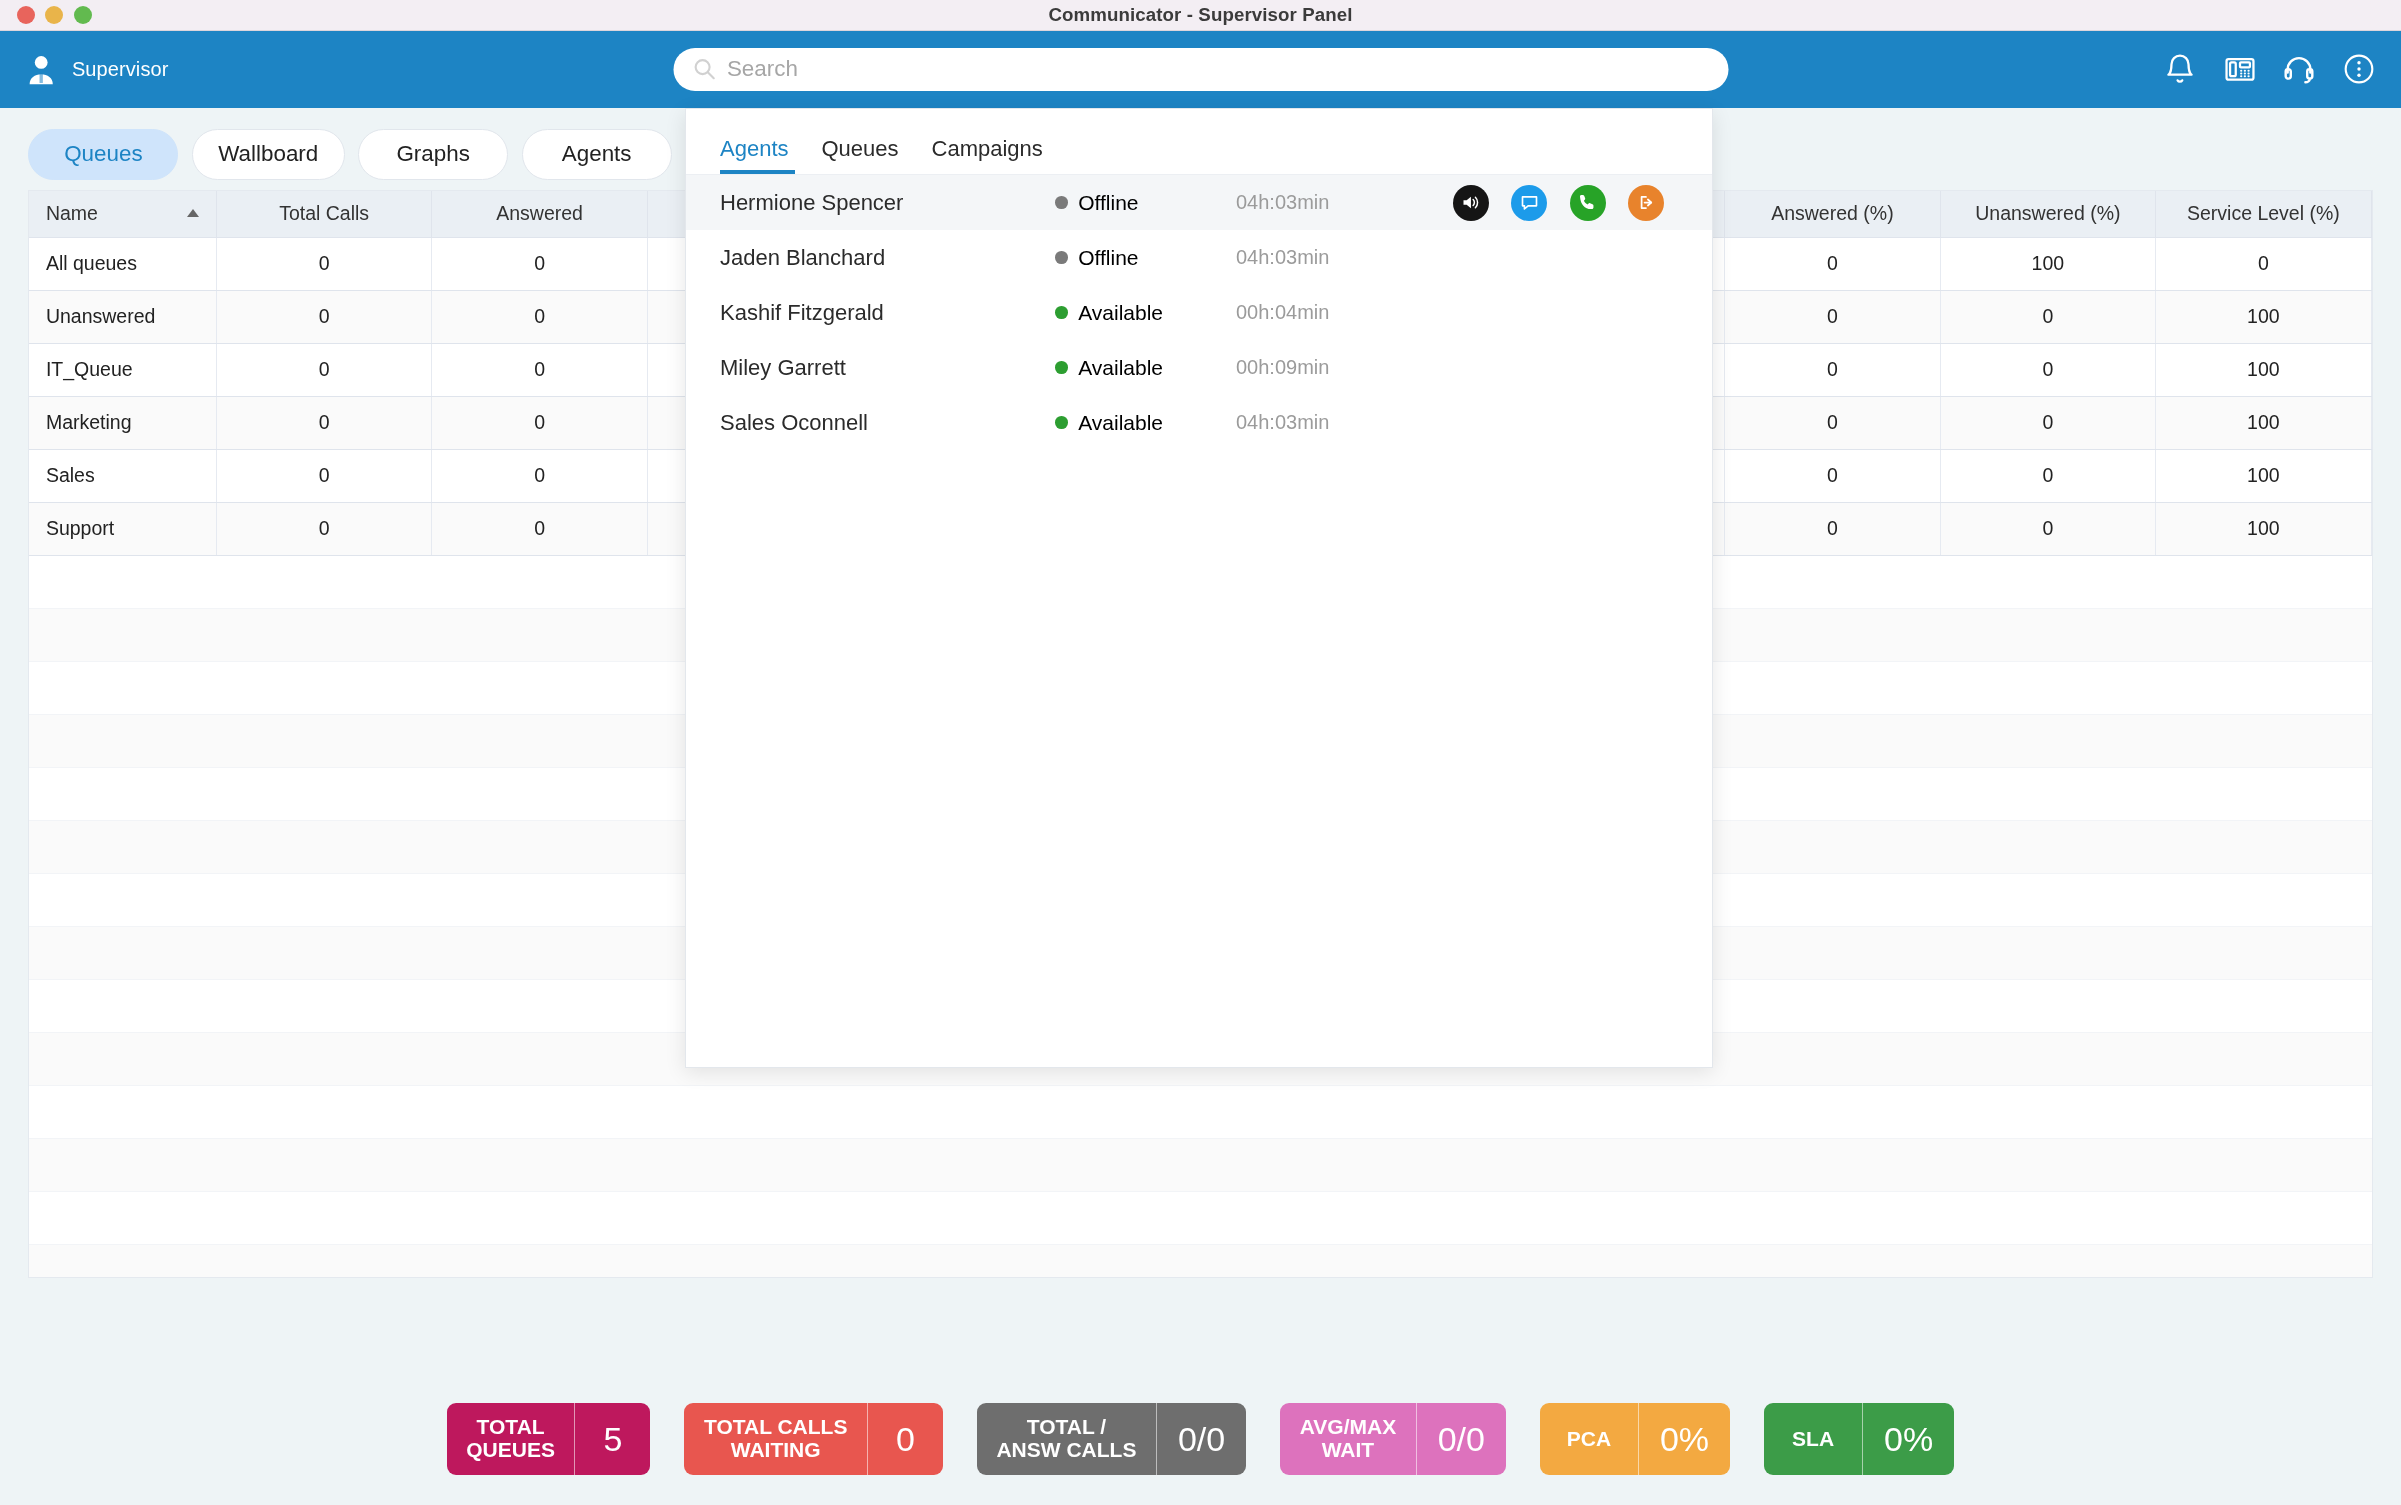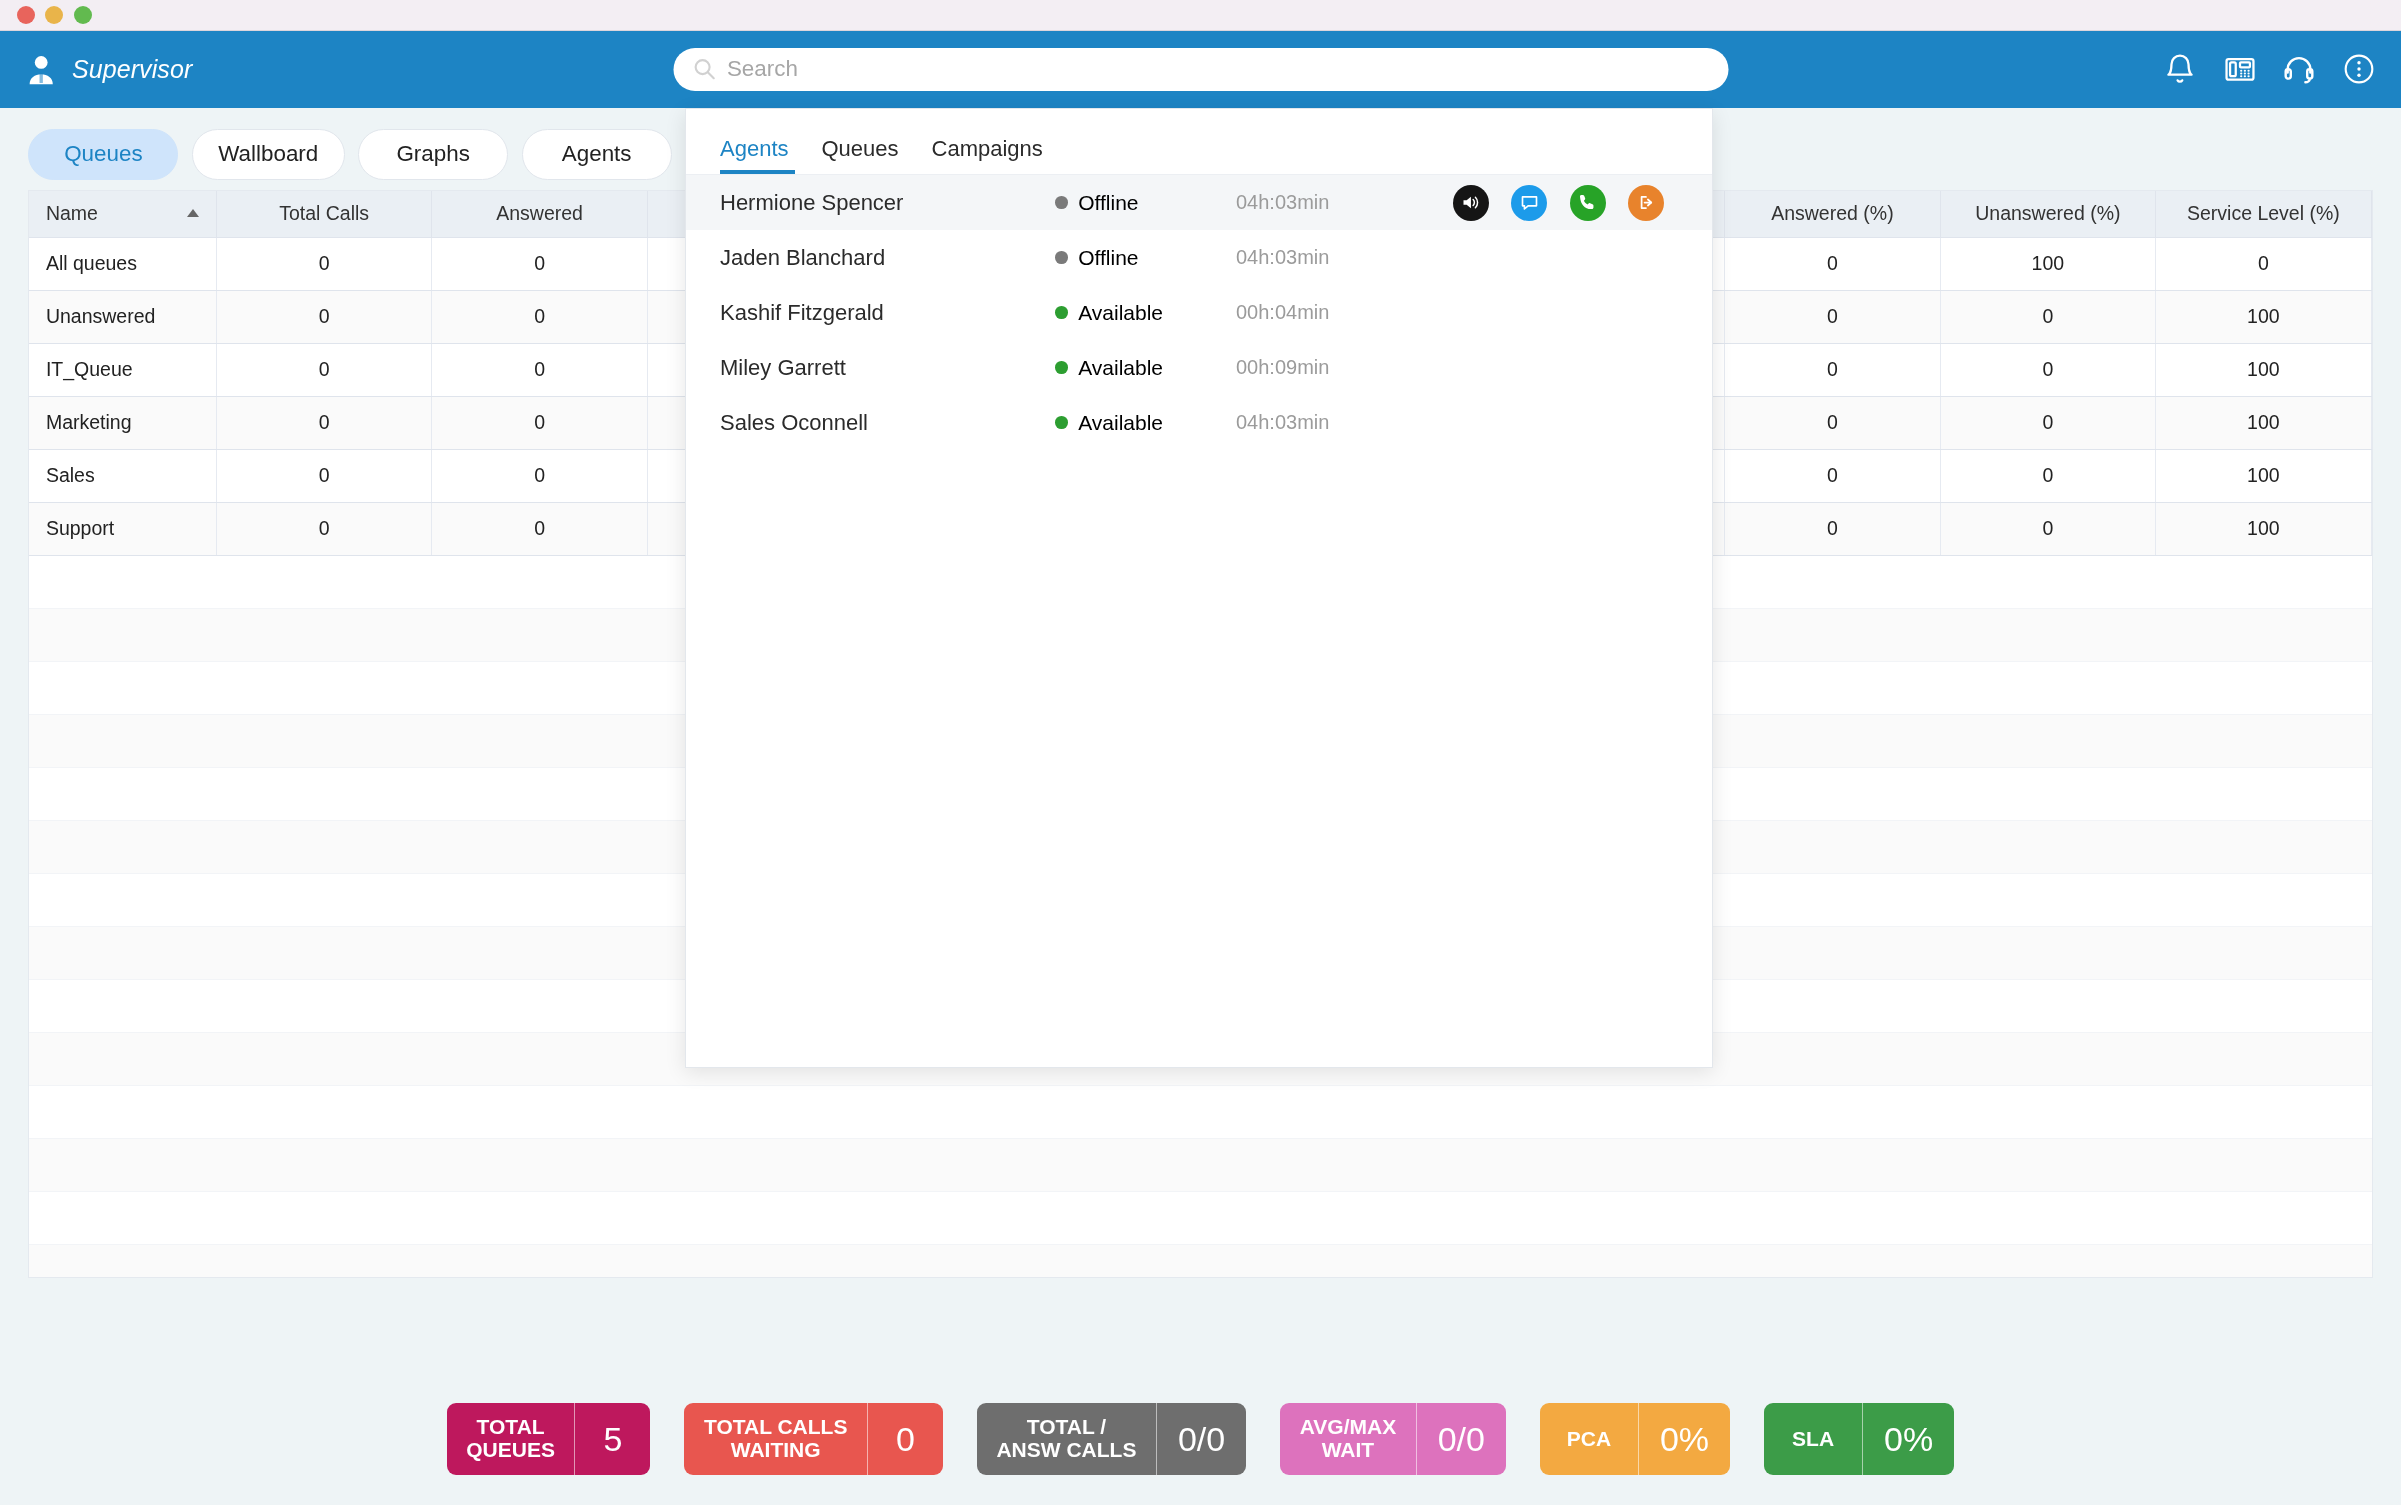--- a/index.html
+++ b/index.html
@@ -34,21 +34,21 @@
   .appbar {
     position: relative;
     height: 77px;
     background: #1d84c4;
     display: flex;
     align-items: center;
     padding: 0 27px;
   }
   .brand { display: flex; align-items: center; gap: 16.5px; }
   .brand-icon { width: 28.4px; height: 31px; position: relative; display:block; }
-  .brand-label { color: #fff; font-size: 25px; letter-spacing: 0.1px; font-style: italic; }
+  .brand-label { color: #fff; font-size: 20px; letter-spacing: 0.1px; }
 
   .searchwrap {
     position: absolute; left: 50%; transform: translateX(-50%);
     top: 50%; margin-top: -22px;
     width: 1055px; height: 43px;
     background: #fff; border-radius: 22px;
     display: flex; align-items: center; padding: 13px 18px;
   }
   .search-icon { width: 25.4px; height: 25.4px; flex: 0 0 auto; opacity: .45; }
   .search-input {
@@ -204,20 +204,21 @@
 </style>
 </head>
 <body>
 
 <div class="titlebar">
   <div class="traffic">
     <span class="dot red"></span>
     <span class="dot yellow"></span>
     <span class="dot green"></span>
   </div>
+  <div class="win-title">Communicator - Supervisor Panel</div>
 </div>
 
 <div class="appbar">
   <div class="brand">
     <span class="brand-icon">
       <svg viewBox="0 0 24 26" width="28.4" height="31" fill="#ffffff">
         <circle cx="12" cy="7" r="5.4"></circle>
         <path d="M2.2 25.5c0-5.2 4.4-8.4 9.8-8.4s9.8 3.2 9.8 8.4z"></path>
         <rect x="10.6" y="16.4" width="2.8" height="8" fill="#1d84c4" opacity=".55"></rect>
       </svg>

